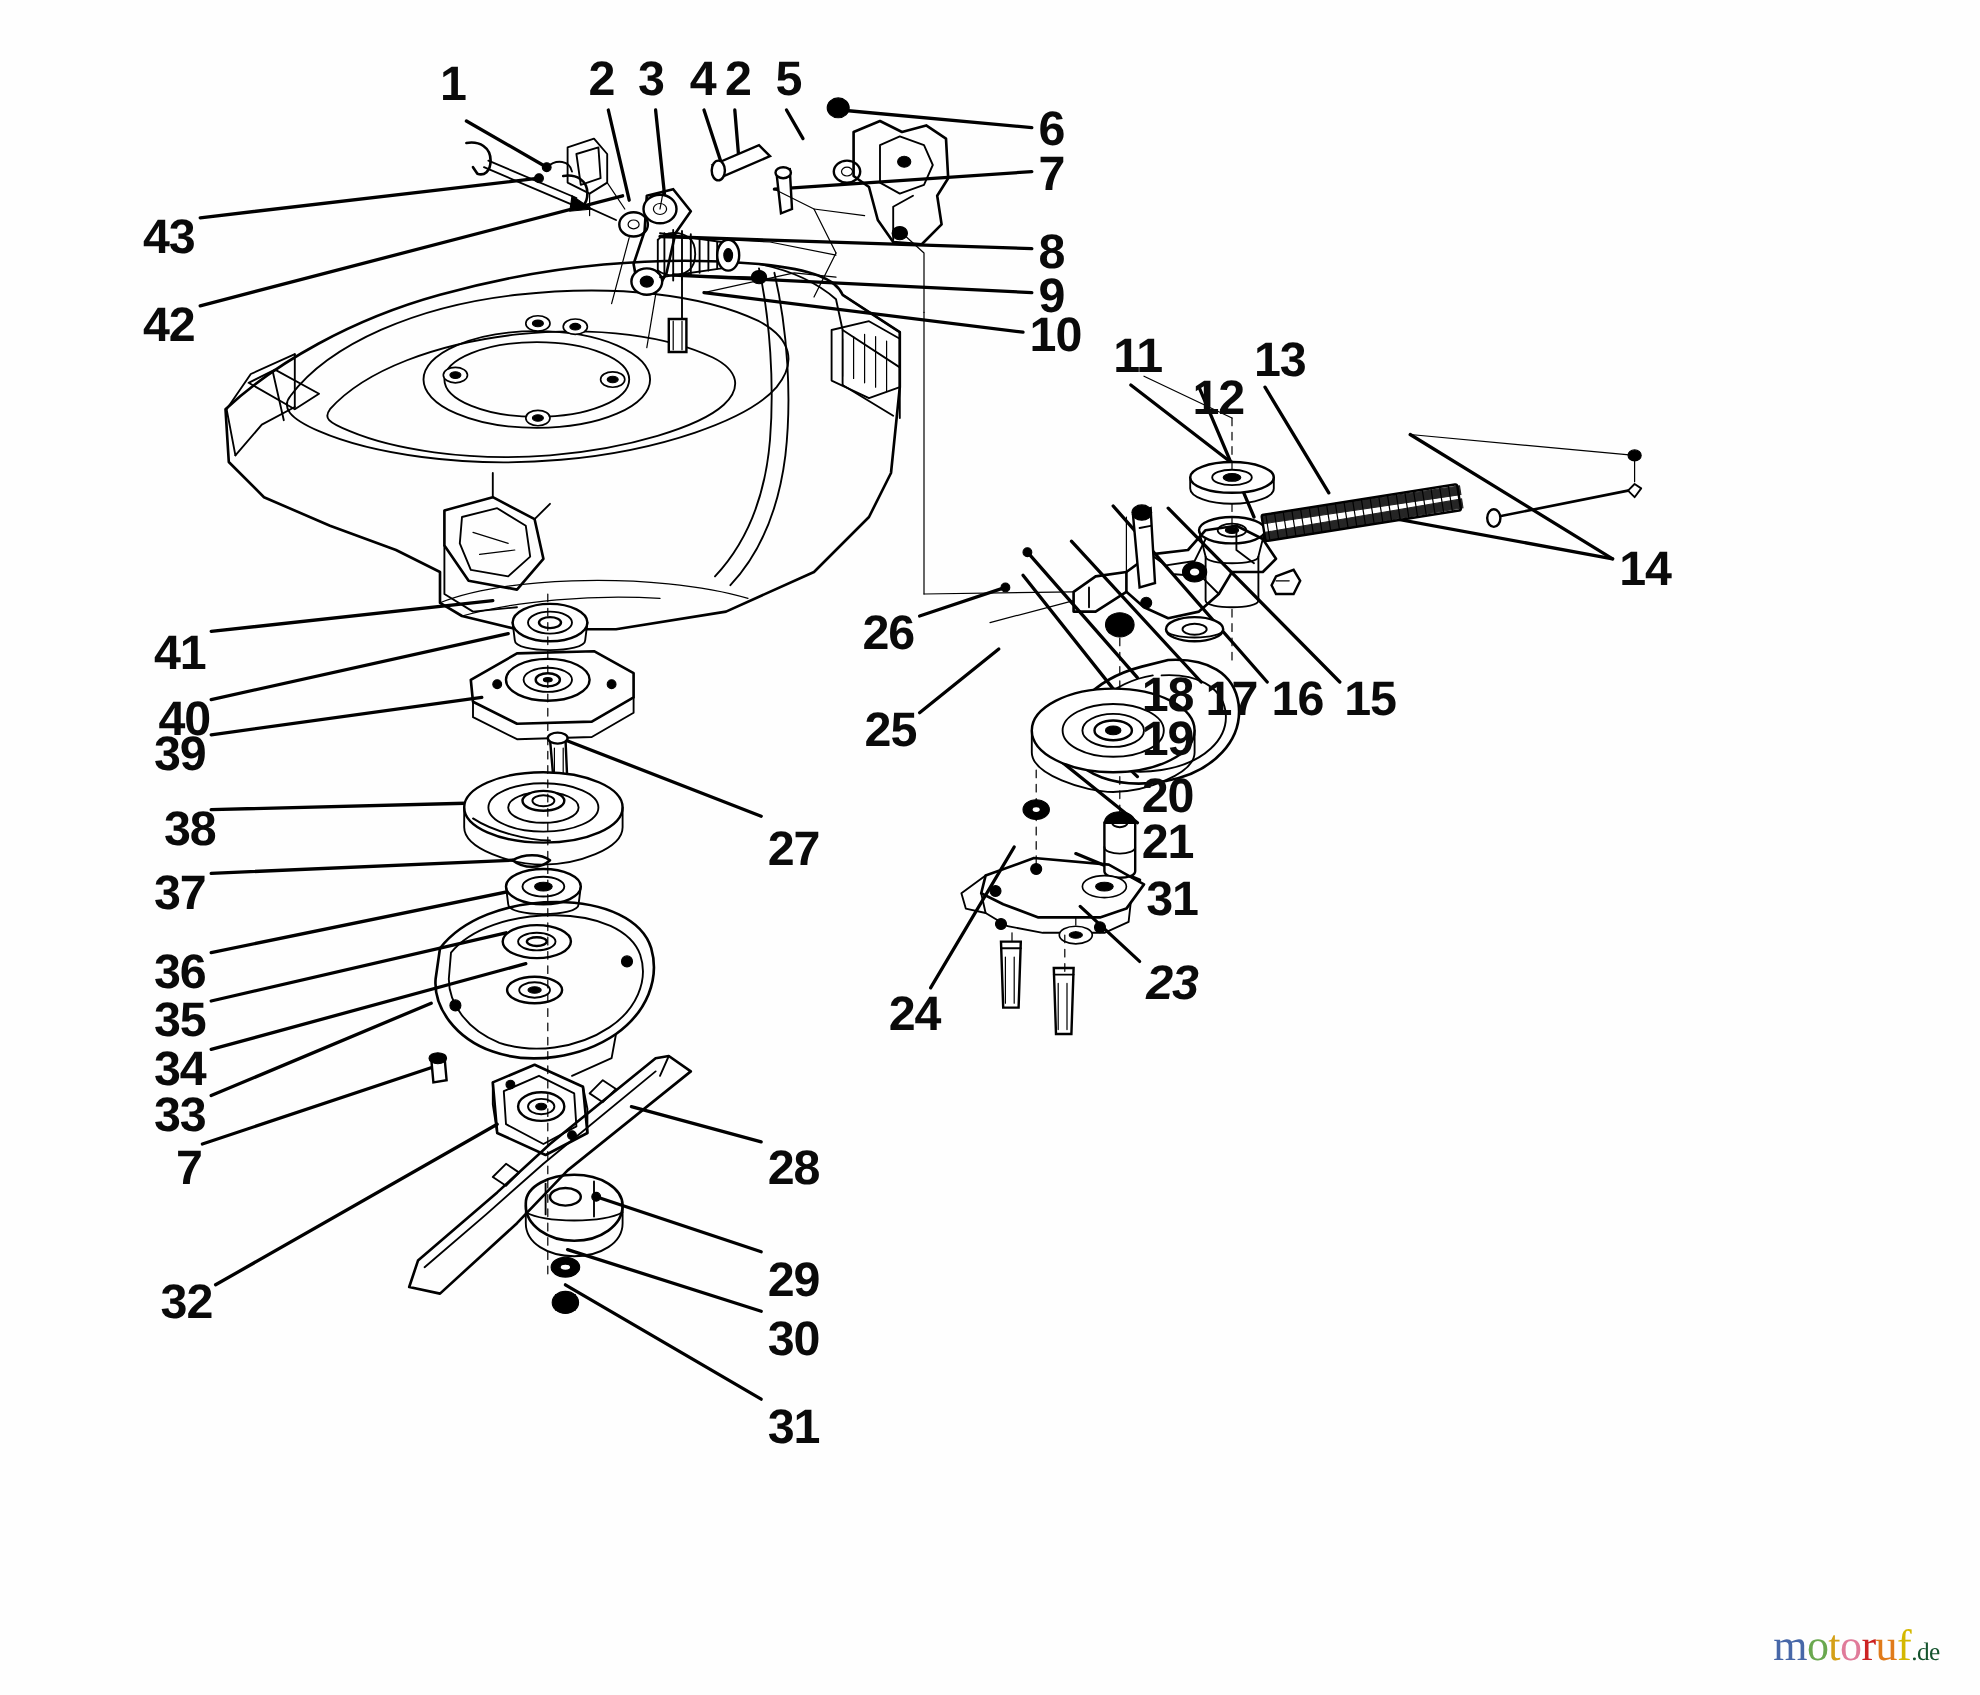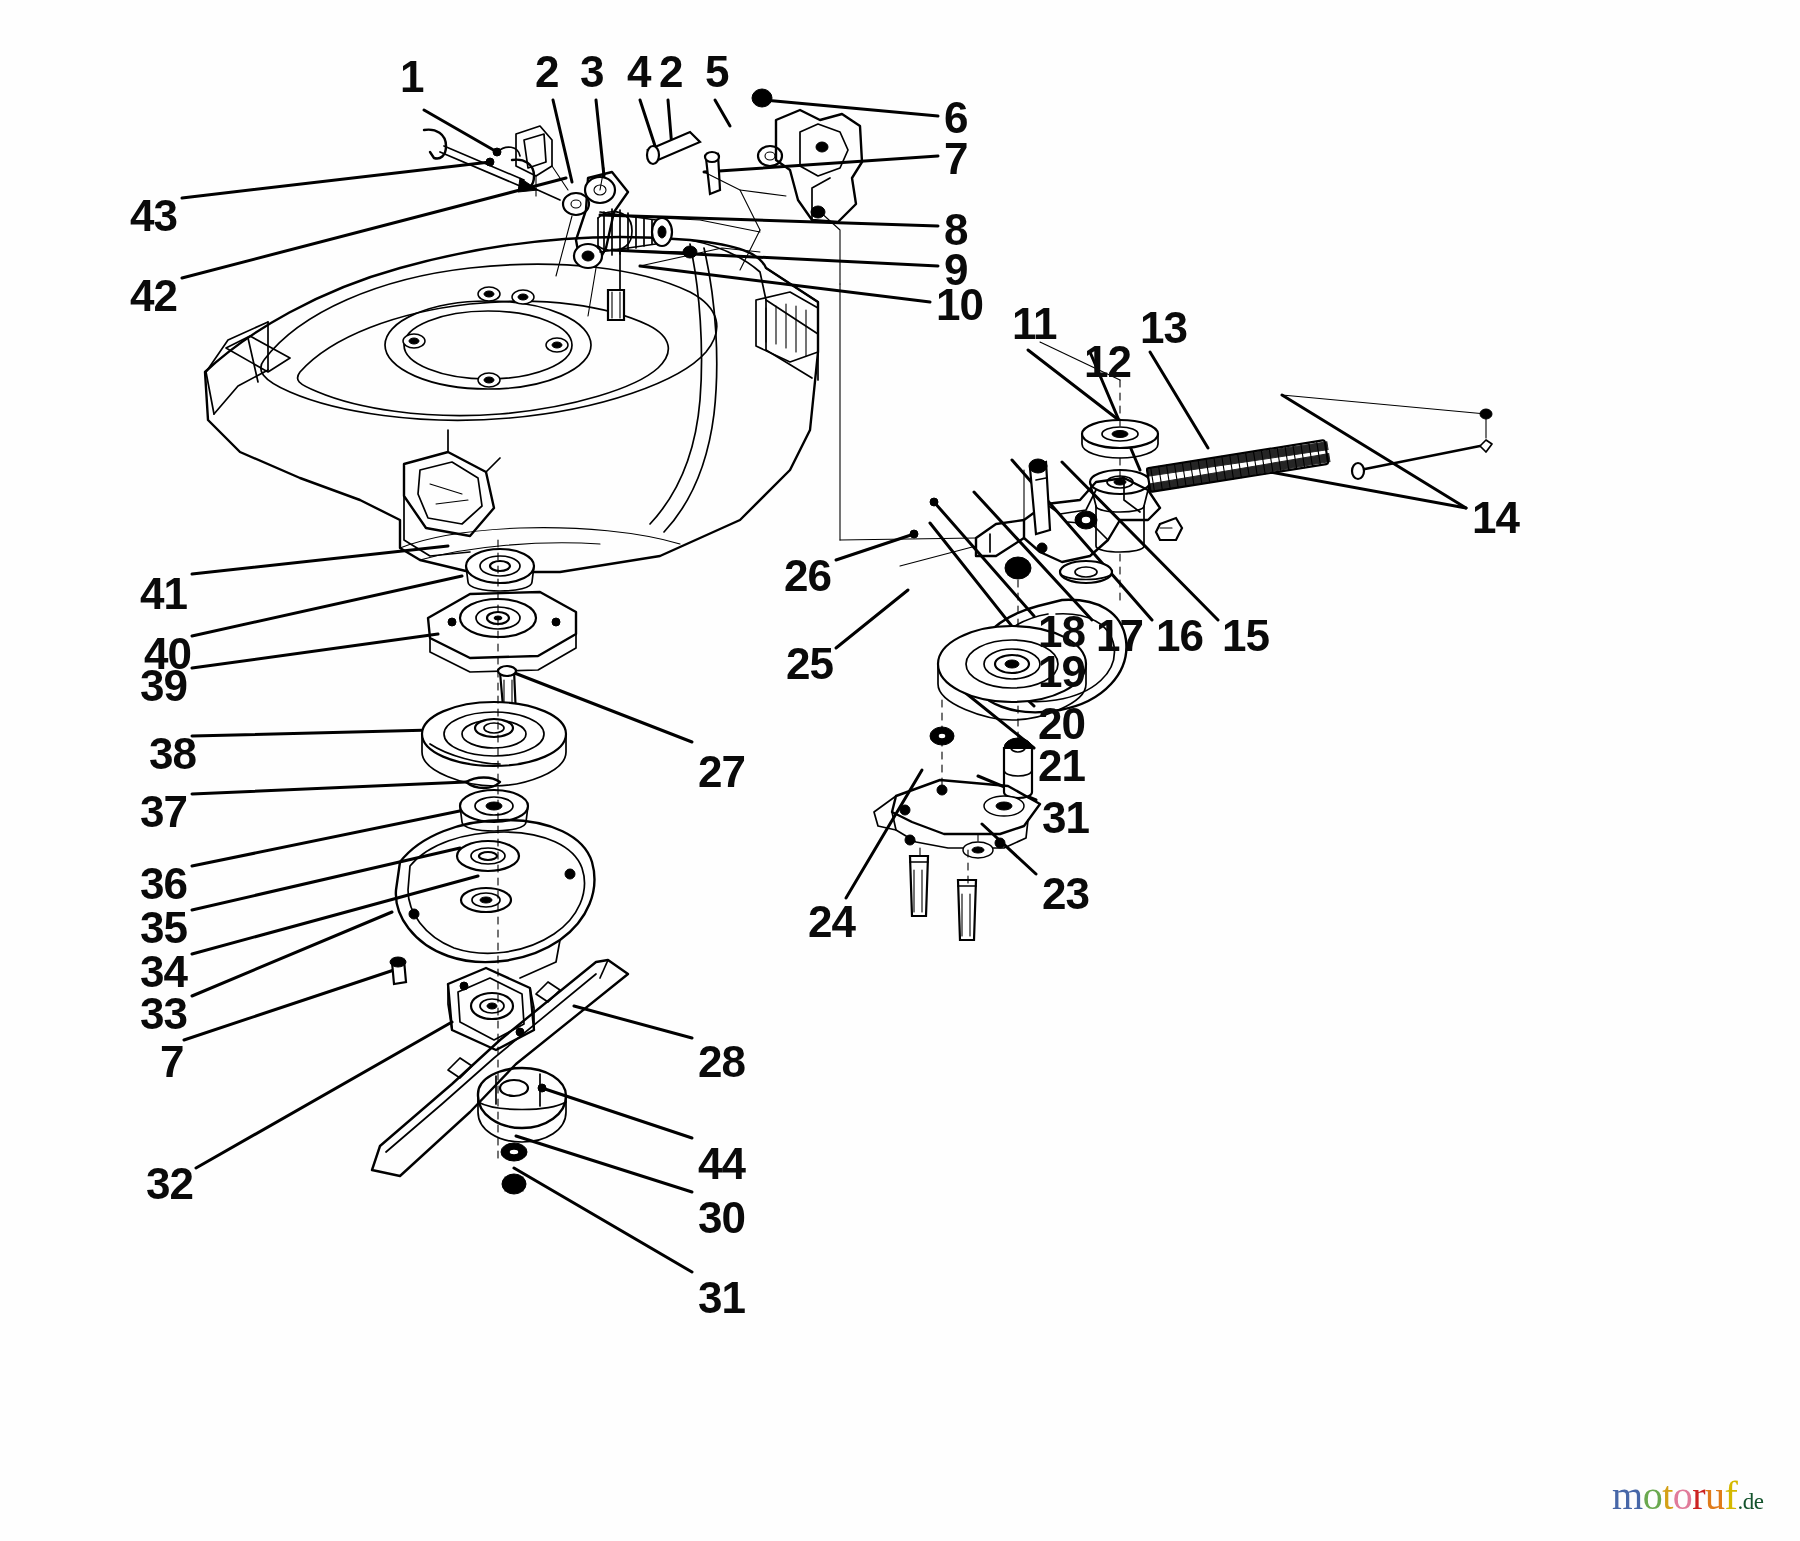--- a/index.html
+++ b/index.html
@@ -515,27 +515,27 @@
   <div class="callout" style="left:1140px; top:306px;text-align:right;">13</div>
   <div class="callout" style="left:1472px; top:496px;">14</div>
   <div class="callout" style="left:1222px; top:614px;">15</div>
   <div class="callout" style="left:1156px; top:614px;">16</div>
   <div class="callout" style="left:1096px; top:614px;">17</div>
   <div class="callout" style="left:1038px; top:610px;">18</div>
   <div class="callout" style="left:1038px; top:650px;">19</div>
   <div class="callout" style="left:1038px; top:702px;">20</div>
   <div class="callout" style="left:1038px; top:744px;">21</div>
   <div class="callout" style="left:1042px; top:796px;">31</div>
-  <div class="callout" style="left:1042px; top:872px;">23</div>
+  <div class="callout" style="left:1042px; top:872px;font-style:italic;">23</div>
   <div class="callout" style="left:808px;  top:900px;">24</div>
   <div class="callout" style="left:786px;  top:642px;">25</div>
   <div class="callout" style="left:784px;  top:554px;">26</div>
   <div class="callout" style="left:698px;  top:750px;">27</div>
   <div class="callout" style="left:698px;  top:1040px;">28</div>
-  <div class="callout" style="left:698px;  top:1142px;">44</div>
+  <div class="callout" style="left:698px;  top:1142px;">29</div>
   <div class="callout" style="left:698px;  top:1196px;">30</div>
   <div class="callout" style="left:698px;  top:1276px;">31</div>
   <div class="callout" style="left:146px;  top:1162px;">32</div>
   <div class="callout" style="left:160px;  top:1040px;">7</div>
   <div class="callout" style="left:140px;  top:992px;">33</div>
   <div class="callout" style="left:140px;  top:950px;">34</div>
   <div class="callout" style="left:140px;  top:906px;">35</div>
   <div class="callout" style="left:140px;  top:862px;">36</div>
   <div class="callout" style="left:140px;  top:790px;">37</div>
   <div class="callout" style="left:149px;  top:732px;">38</div>

